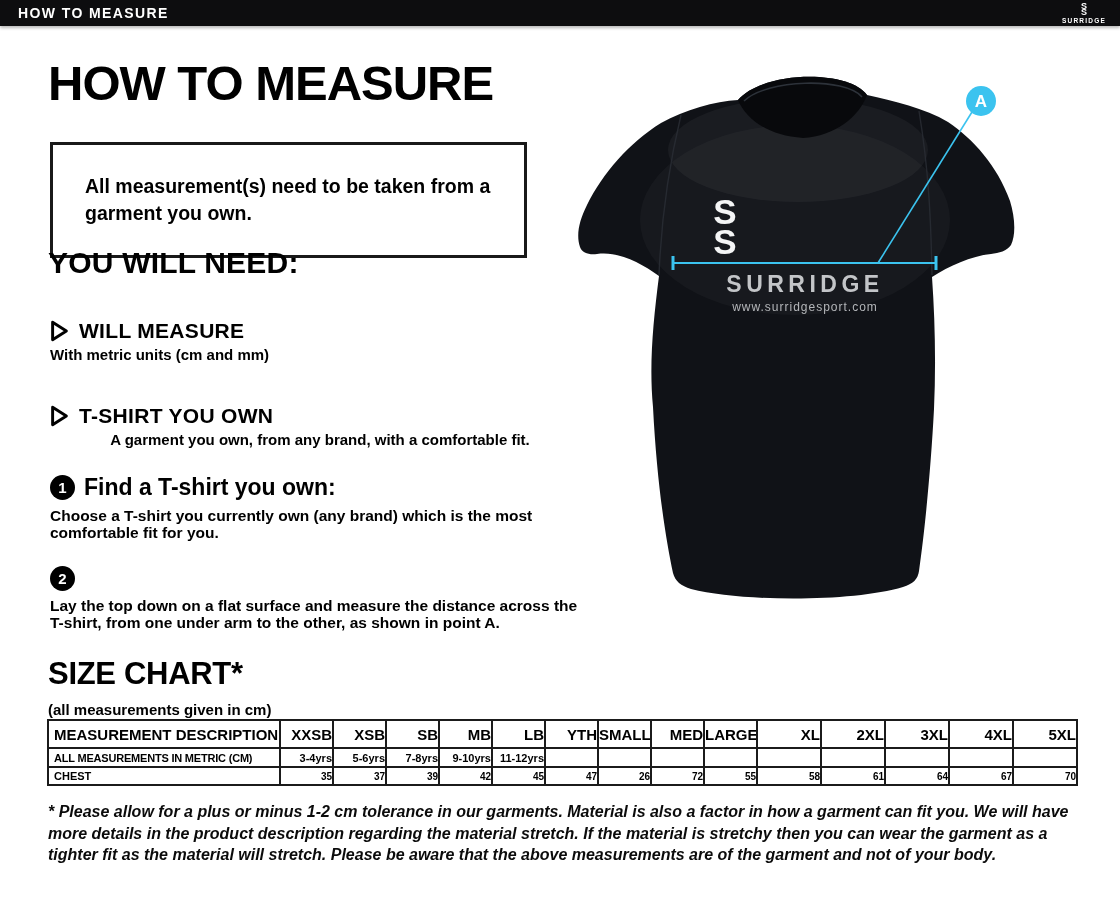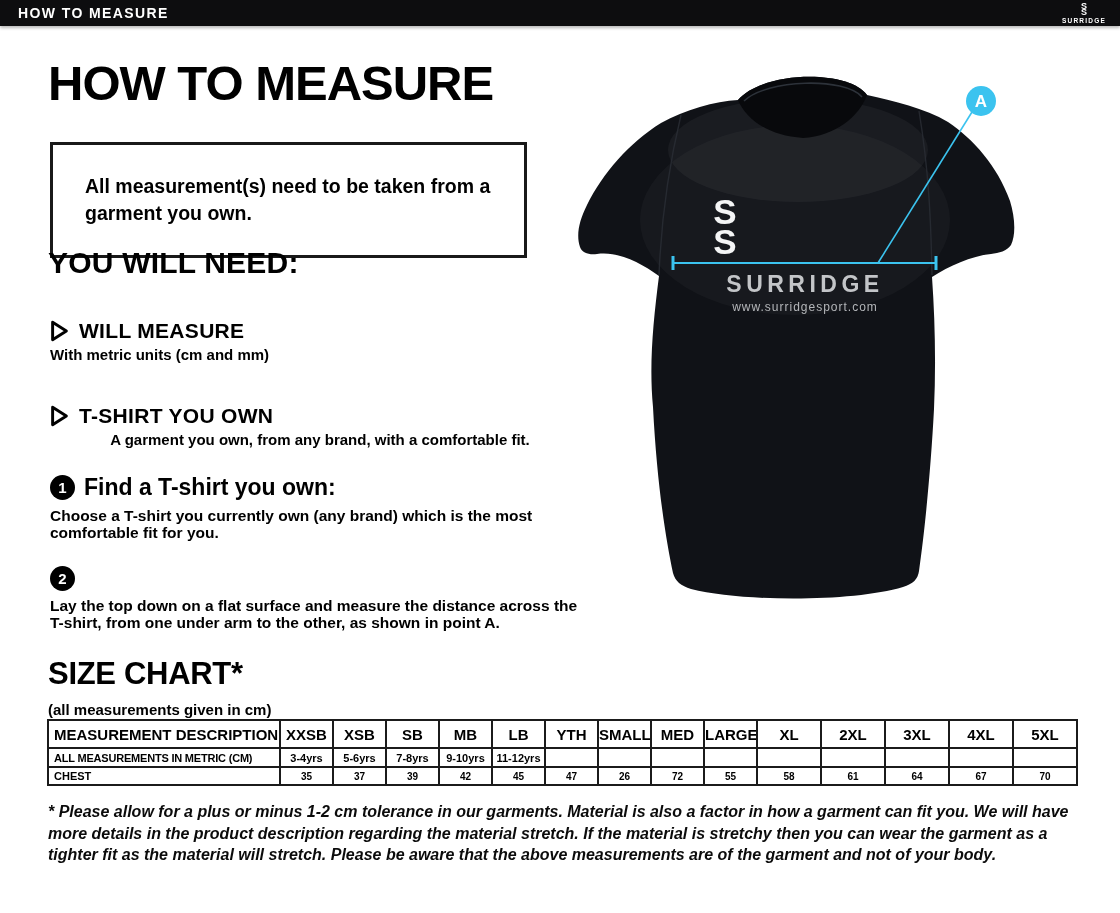--- a/index.html
+++ b/index.html
@@ -34,21 +34,21 @@
   .step-num{width:25px;height:25px;border-radius:50%;background:#000;color:#fff;flex:none;
             font-size:15px;font-weight:bold;display:flex;align-items:center;justify-content:center;}
   .step-title{font-size:23px;font-weight:bold;}
   .step-desc{margin:6px 0 0;font-size:15.5px;font-weight:bold;line-height:17px;}
 
   
   .sizechart-head{position:absolute;left:48px;top:656px;display:flex;align-items:baseline;gap:9px;flex-direction:column;}
   .sc-title{font-size:31px;font-weight:bold;letter-spacing:-0.3px;}
   .sc-sub{font-size:15px;font-weight:bold;}
   .size-table{position:absolute;left:47px;top:719px;width:1028px;border-collapse:collapse;table-layout:fixed;}
-  .size-table th,.size-table td{border:2px solid #1b1b1b;text-align:center;padding:0;
+  .size-table th,.size-table td{border:2px solid #1b1b1b;text-align:right;padding:0;
             overflow:hidden;white-space:nowrap;font-weight:bold;}
   .size-table thead th{font-size:15px;height:26px;}
   .size-table .rowlabel{text-align:left;padding-left:5px;border-radius:8px;}
   .yrs-row td{height:17px;font-size:11px;margin-top:48px;}
   .yrs-row .rowlabel{font-size:11px;letter-spacing:-0.2px;}
   .chest-row td{height:16px;font-size:10px;}
   .chest-row .rowlabel{font-size:11px;}
   .footnote{position:absolute;left:48px;top:801px;width:1032px;margin:0;
             font-size:16px;font-weight:bold;font-style:italic;line-height:21.5px;color:#0b0b0b;}
 

